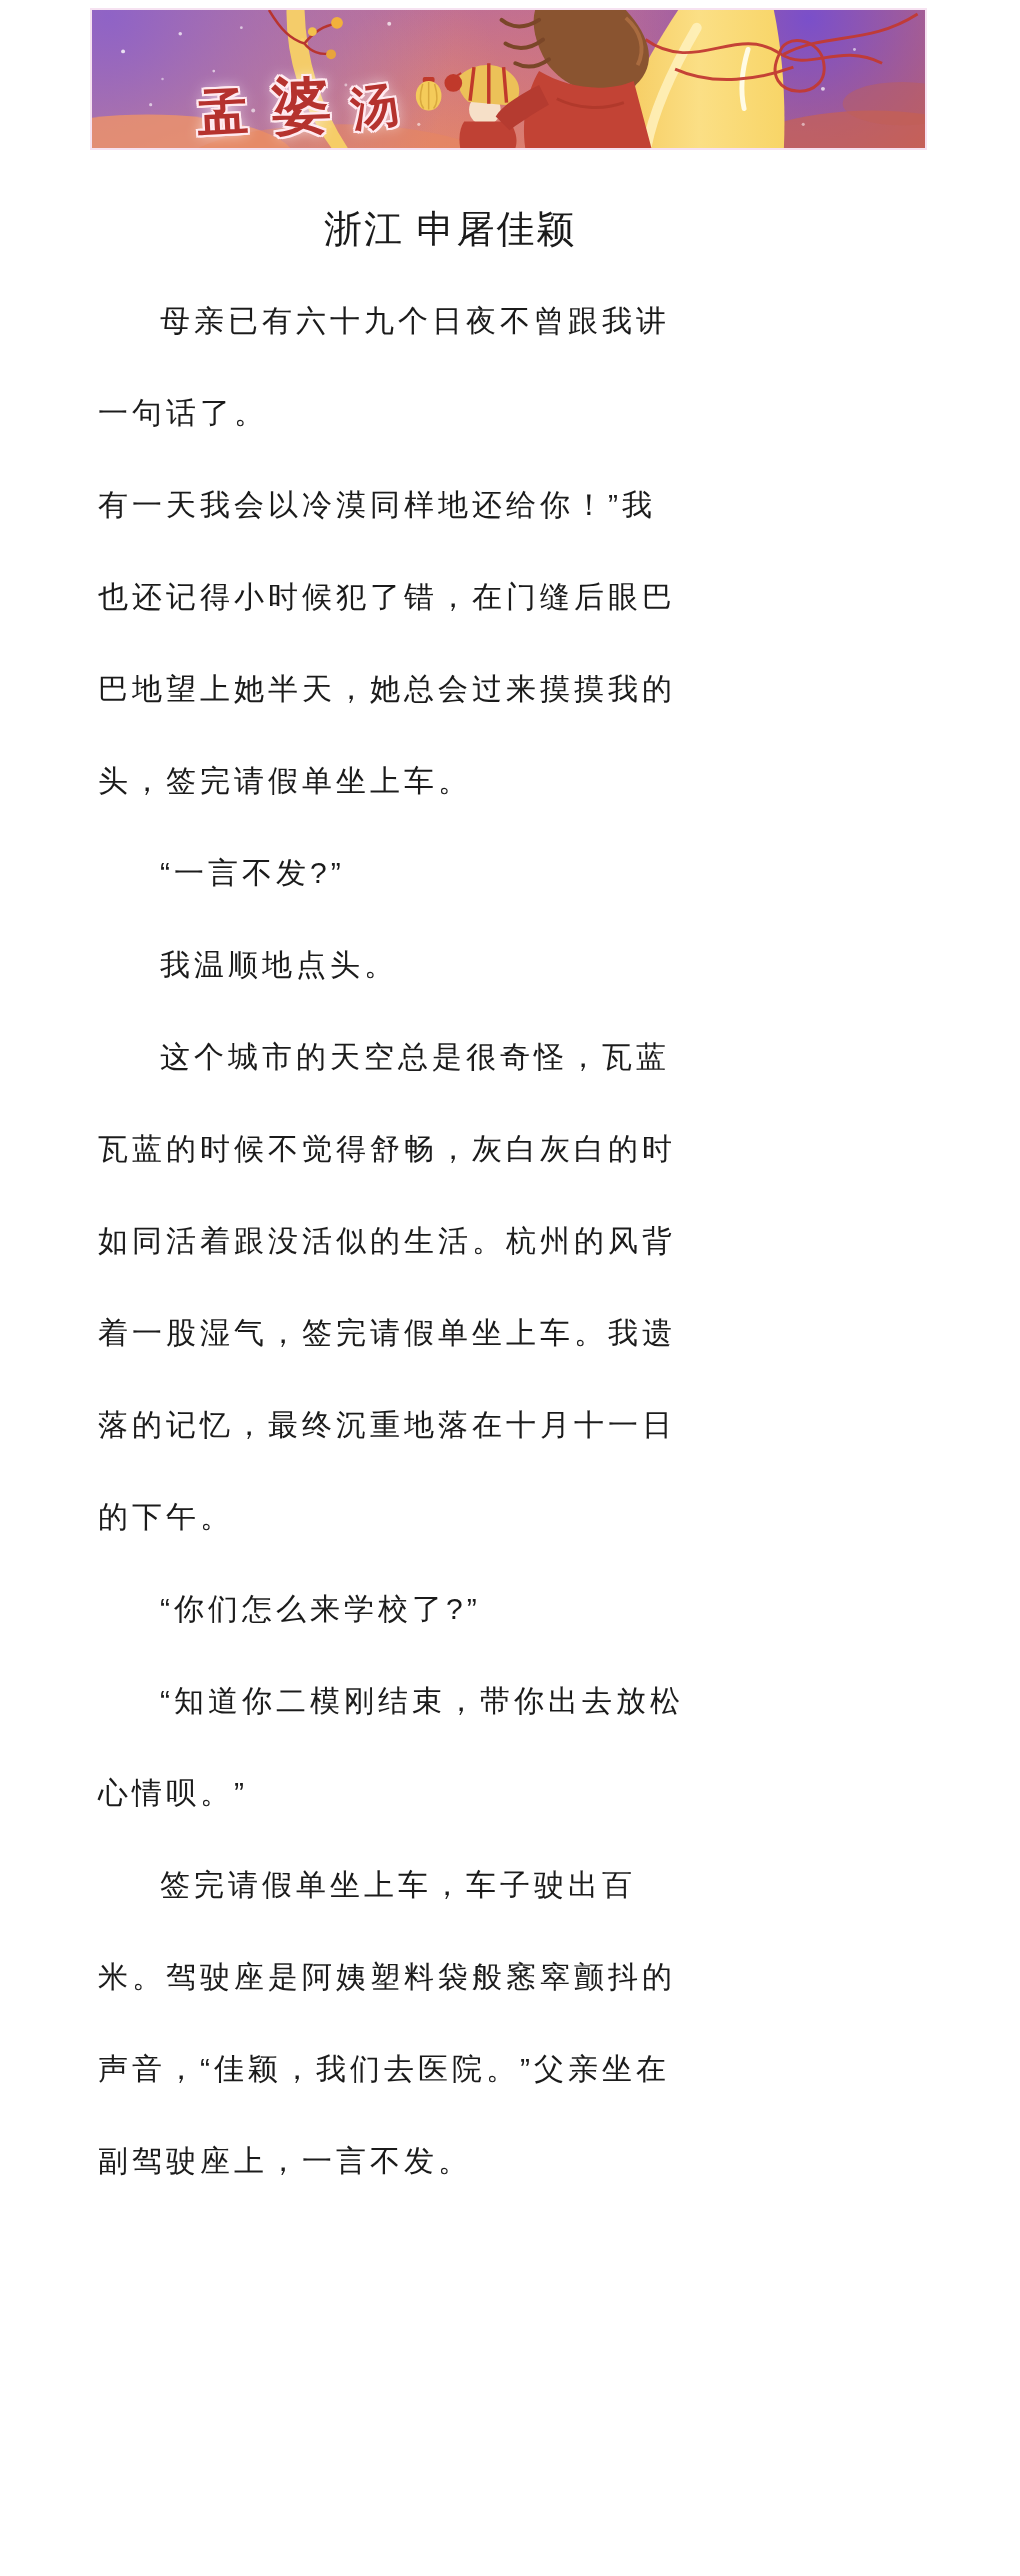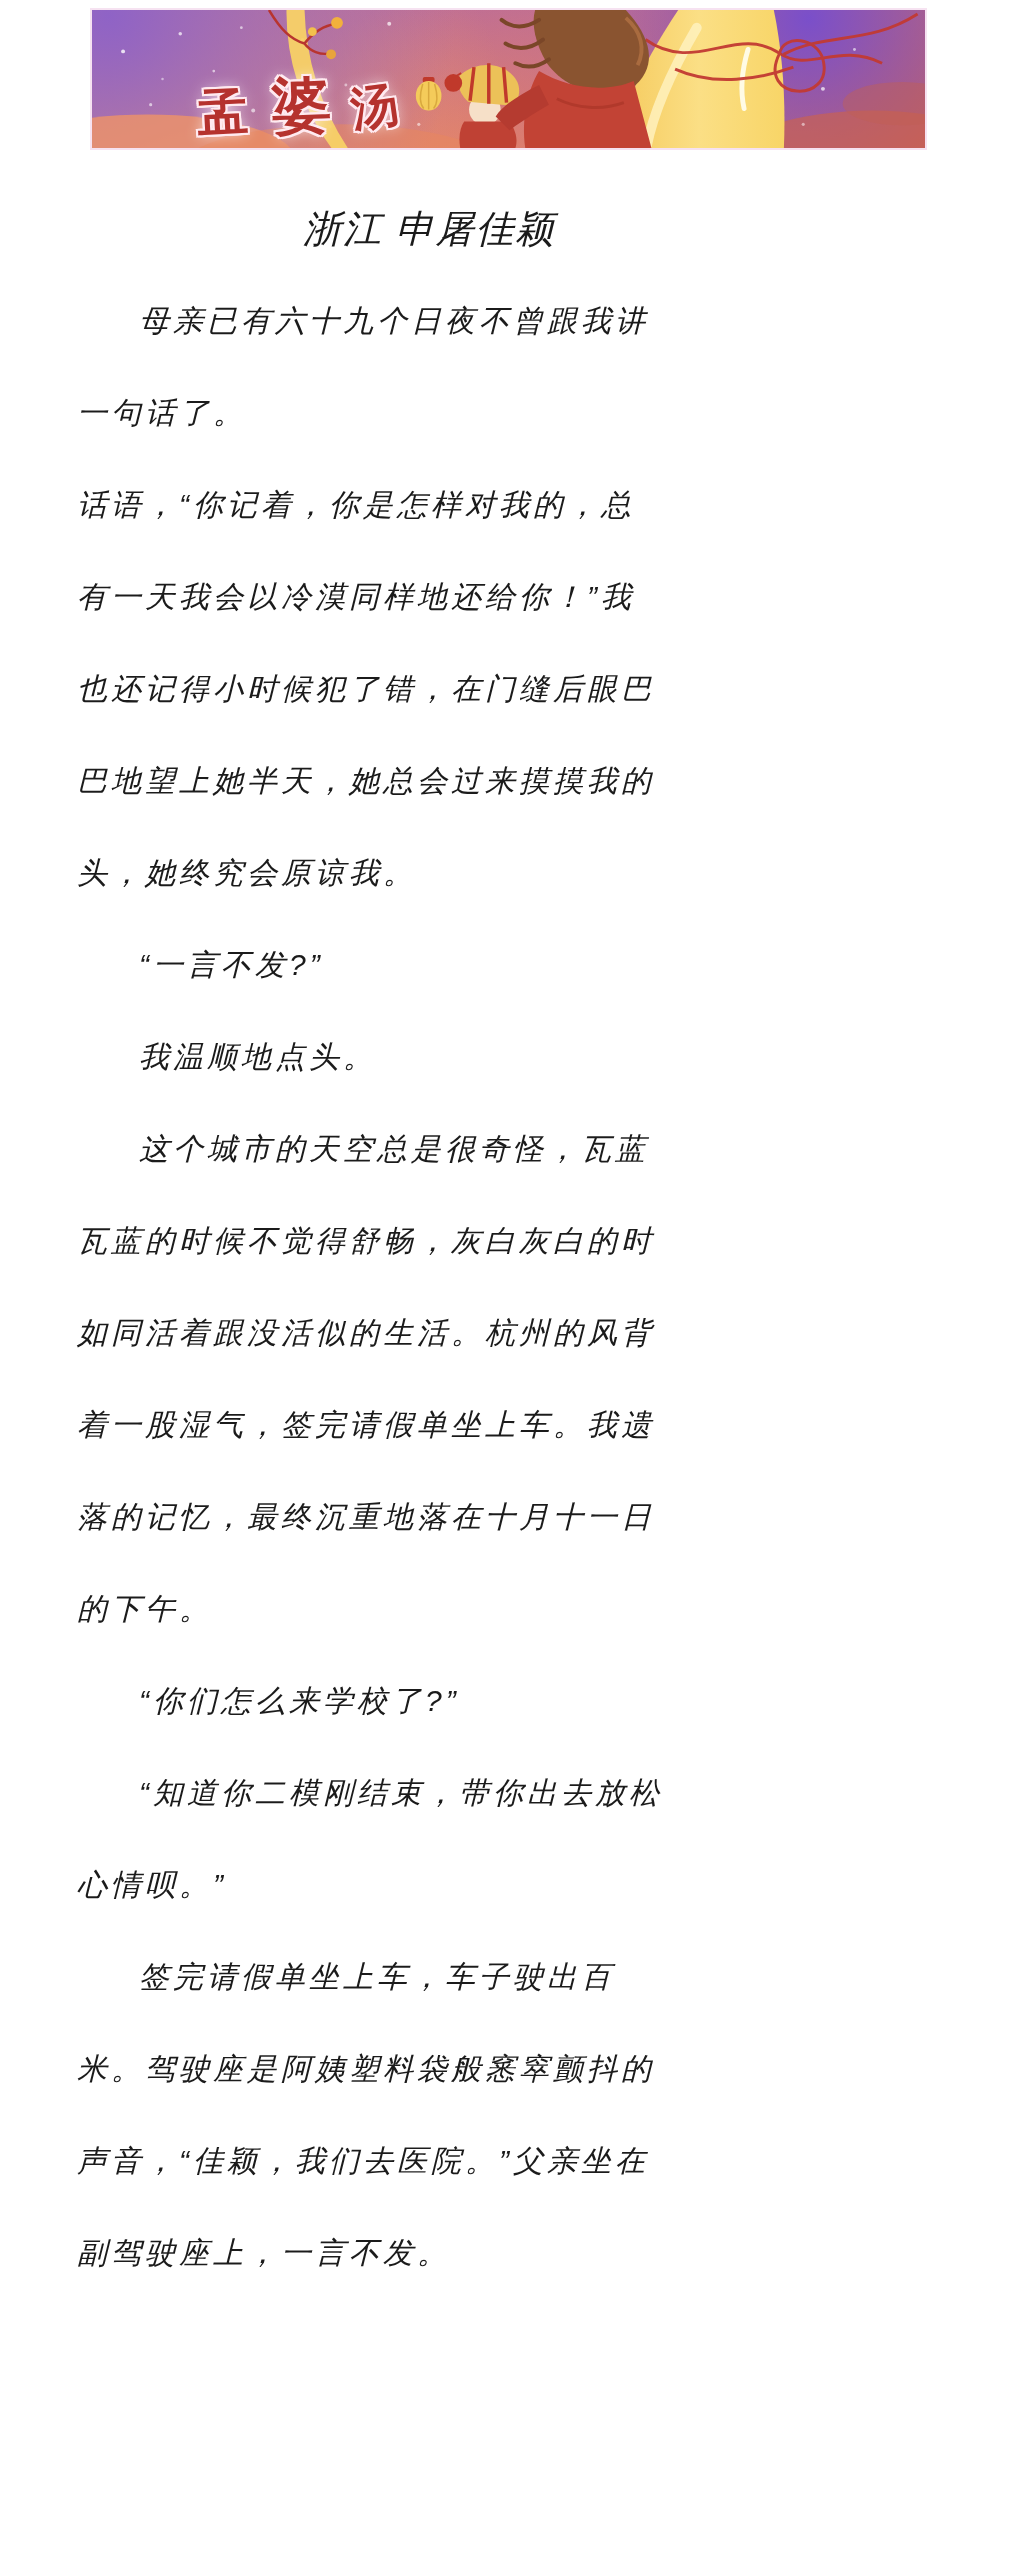--- a/index.html
+++ b/index.html
@@ -27,21 +27,21 @@
     text-shadow:
       2px 0 0 #ffeaf0,-2px 0 0 #ffeaf0,0 2px 0 #ffeaf0,0 -2px 0 #ffeaf0,
       2px 2px 0 #ffeaf0,-2px -2px 0 #ffeaf0,2px -2px 0 #ffeaf0,-2px 2px 0 #ffeaf0,
       0 0 14px rgba(255,255,255,.85);
   }
   #tc1{left:105px;top:77px;font-size:51px;transform:rotate(-3deg);}
   #tc2{left:180px;top:67px;font-size:59px;transform:rotate(-2deg);}
   #tc3{left:259px;top:73px;font-size:47px;transform:rotate(-8deg);}
 
   
-  #text-col{position:absolute;left:77px;top:183px;width:831px;font-style:italic;}
+  #text-col{position:absolute;left:98px;top:183px;width:831px;}
   .byline{
     height:92px;line-height:92px;padding-left:226px;
     font-size:38px;letter-spacing:2px;font-weight:500;white-space:nowrap;
   }
   .line{
     height:92px;line-height:92px;font-size:30px;letter-spacing:4px;
     font-weight:500;white-space:nowrap;
   }
   .line.indent{padding-left:62px;}
 </style>
@@ -139,25 +139,24 @@
       <span id="tc3" class="title-char">汤</span>
     </div>
   </div>
 
   <div id="text-col">
     <div class="byline">浙江 申屠佳颖</div>
     <div id="lines">
 
     <div class="line indent">母亲已有六十九个日夜不曾跟我讲</div>
         <div class="line">一句话了。</div>
-        <div class="line">话语，“你记着，你是怎样对我的，总</div>
         <div class="line">有一天我会以冷漠同样地还给你！”我</div>
         <div class="line">也还记得小时候犯了错，在门缝后眼巴</div>
         <div class="line">巴地望上她半天，她总会过来摸摸我的</div>
-        <div class="line">头，她终究会原谅我。</div>
+        <div class="line">头，签完请假单坐上车。</div>
         <div class="line indent">“一言不发?”</div>
         <div class="line indent">我温顺地点头。</div>
         <div class="line indent">这个城市的天空总是很奇怪，瓦蓝</div>
         <div class="line">瓦蓝的时候不觉得舒畅，灰白灰白的时</div>
         <div class="line">如同活着跟没活似的生活。杭州的风背</div>
         <div class="line">着一股湿气，签完请假单坐上车。我遗</div>
         <div class="line">落的记忆，最终沉重地落在十月十一日</div>
         <div class="line">的下午。</div>
         <div class="line indent">“你们怎么来学校了?”</div>
         <div class="line indent">“知道你二模刚结束，带你出去放松</div>

